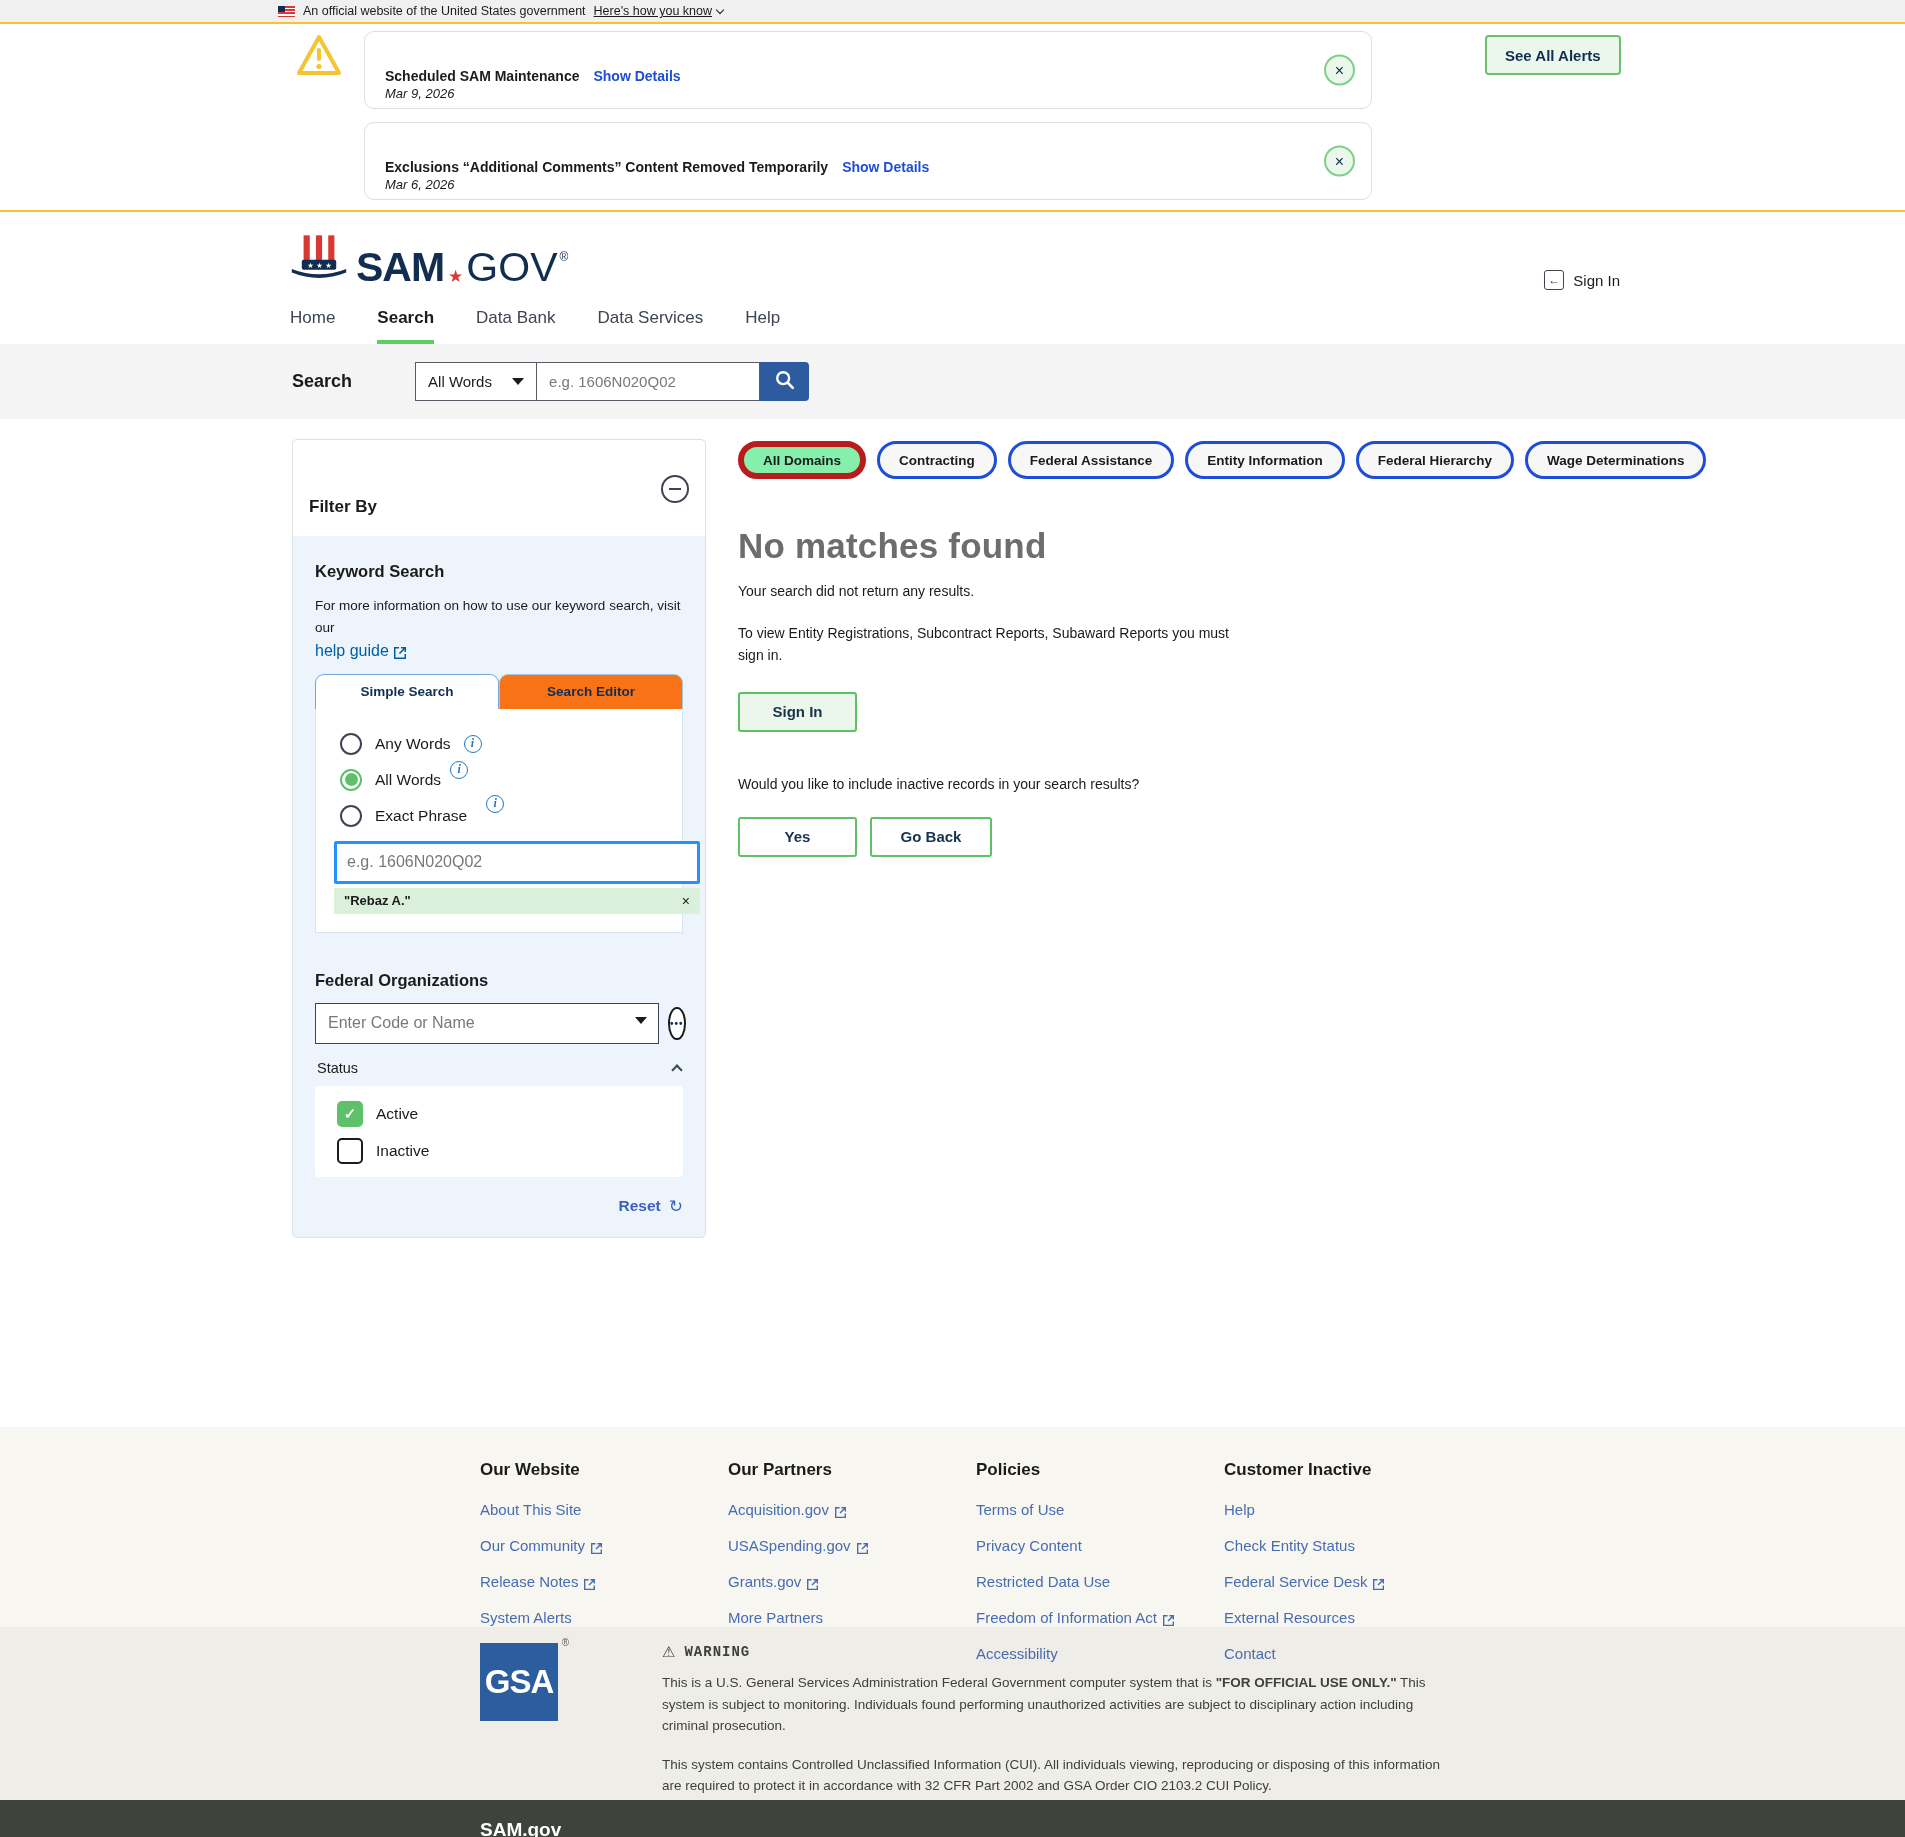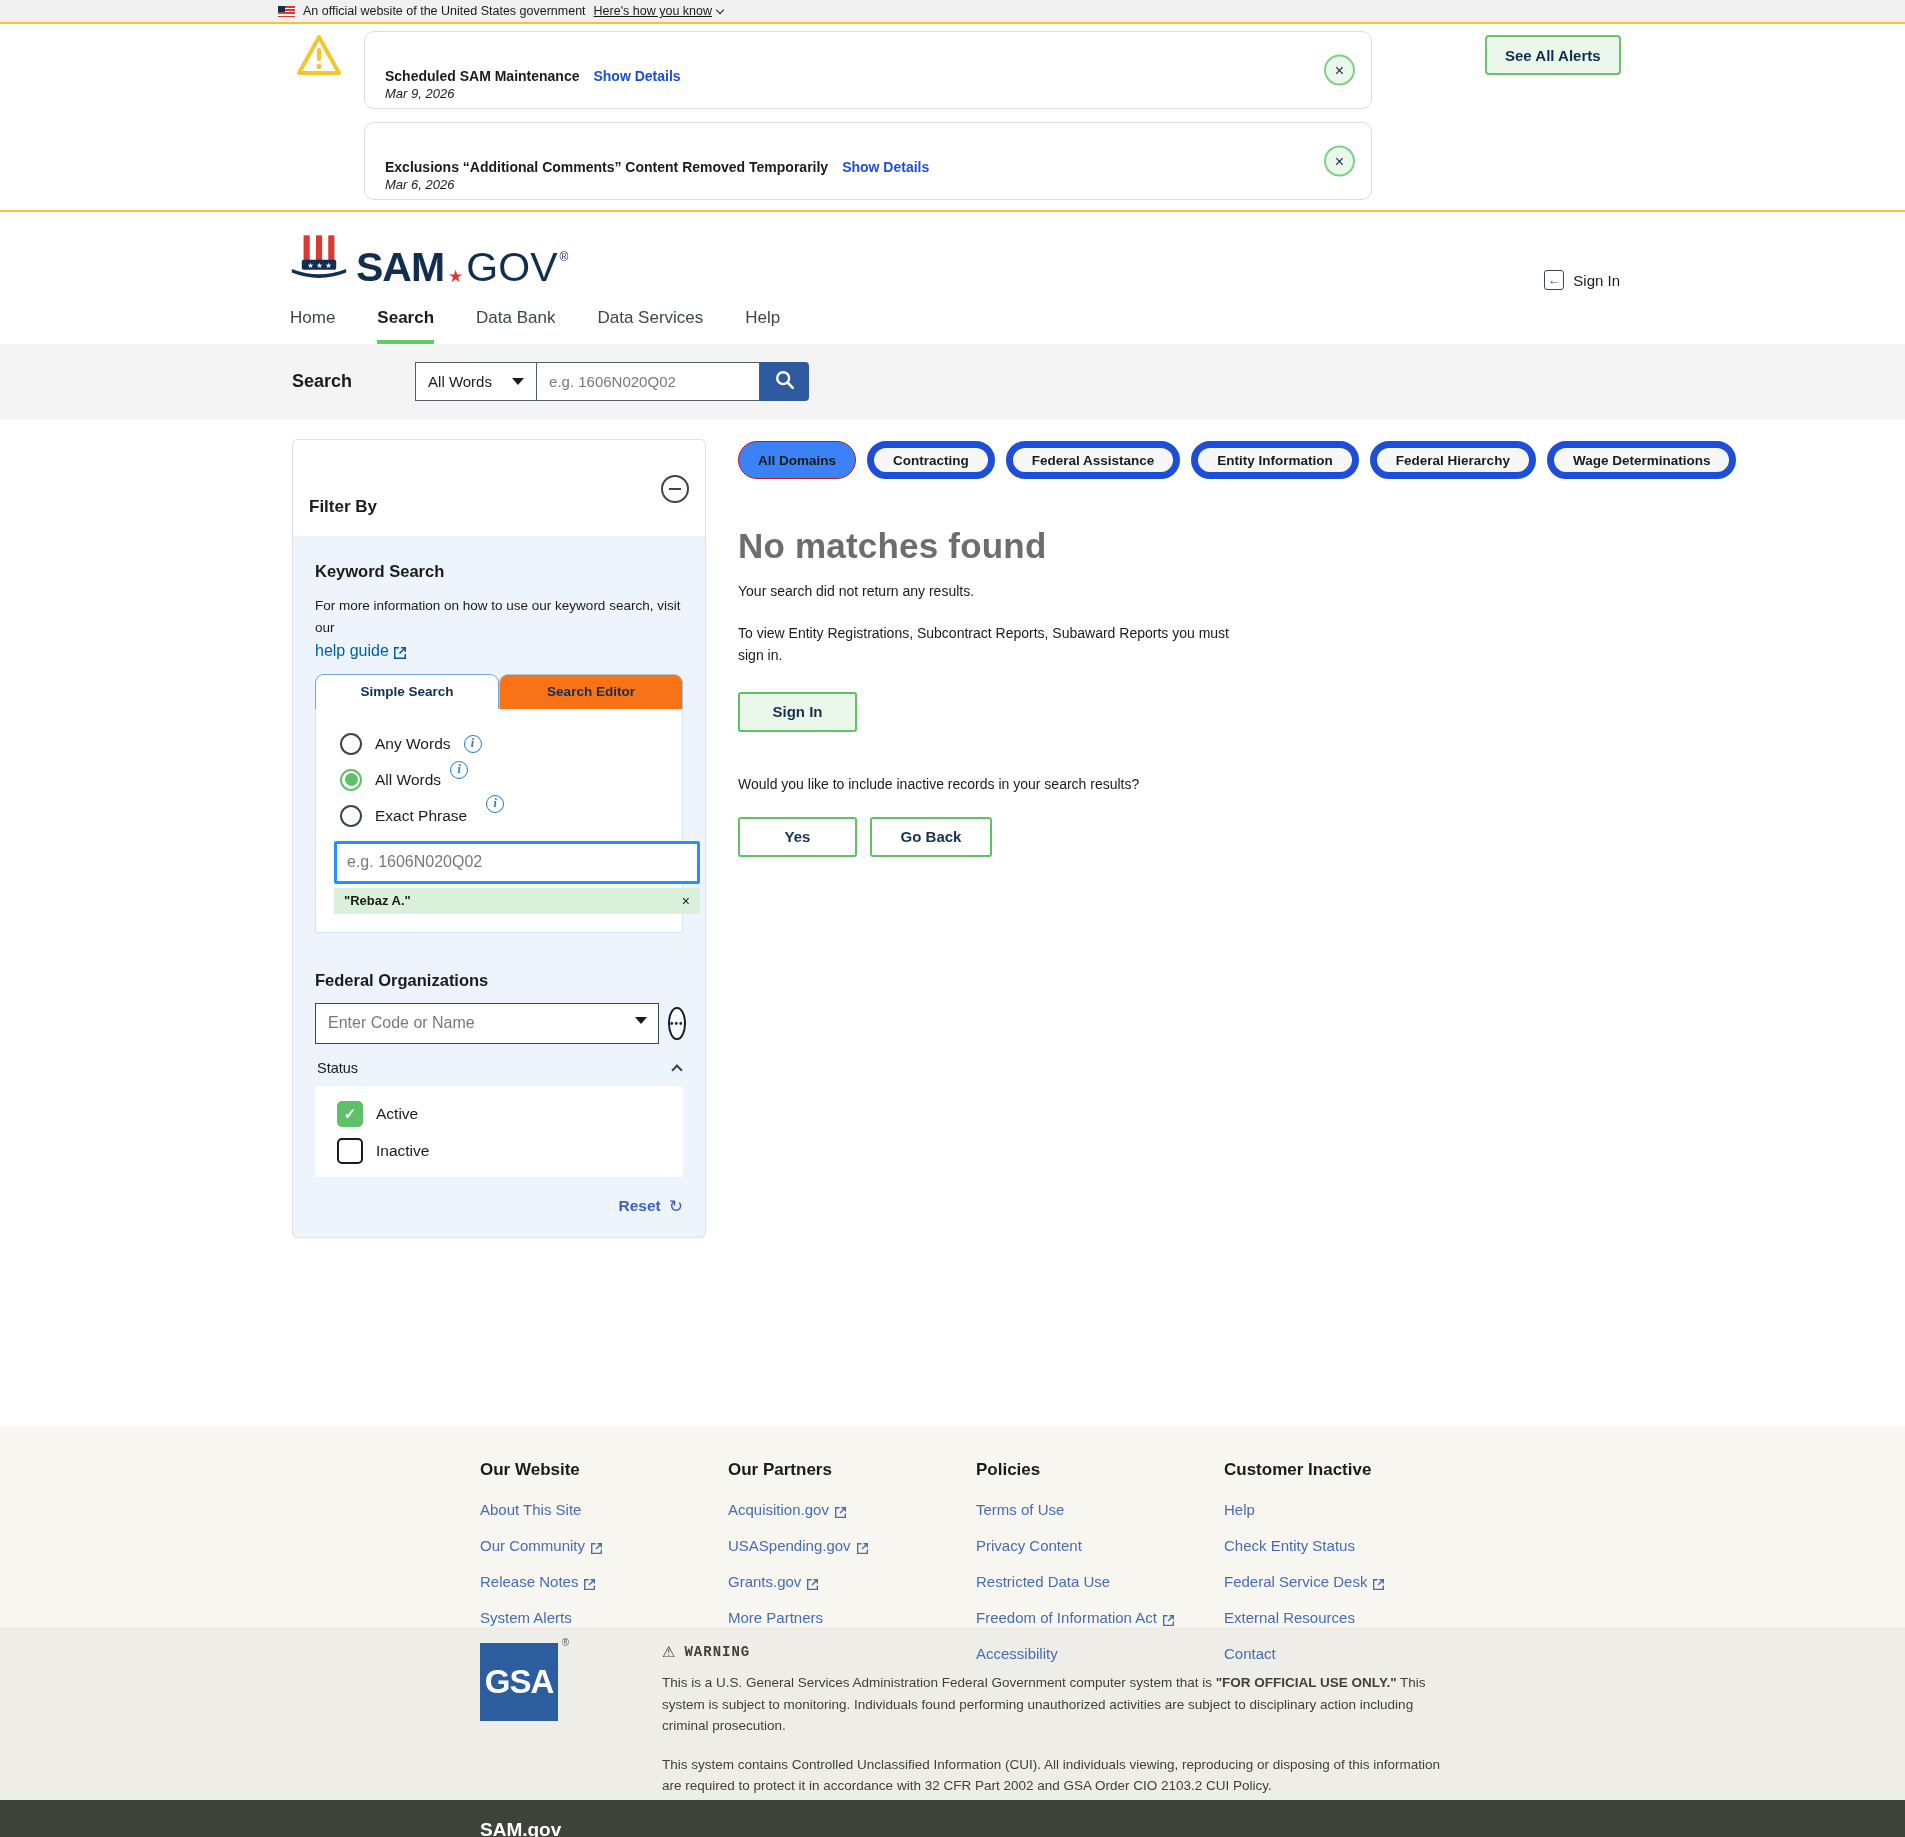--- a/index.html
+++ b/index.html
@@ -120,22 +120,22 @@
   .checkbox.checked { background: #5ec169; color: #fff; font-weight: 700; font-size: 15px; }
   .checkbox.unchecked { background: #fff; border: 2px solid #1b1b1b; }
   .reset-row { display: flex; justify-content: flex-end; align-items: center; gap: 8px; margin-top: 19px; }
   .reset-link { color: #3e5fc1; font-weight: 700; font-size: 15.5px; cursor: pointer; }
   .reset-glyph { color: #3e5fc1; font-size: 17px; cursor: pointer; }
 
   
   .main-col { margin-left: 32px; padding-top: 2px; }
   .pill-row { display: flex; gap: 11px; }
   .pill { height: 38px; border-radius: 20px; display: flex; align-items: center; padding: 0 19px;
-    font-weight: 700; font-size: 13.5px; color: #1b1b1b; background: #f7f7f7; border: 7px solid #1d4ed8; cursor: pointer; }
-  .pill.active { background: #3b82f6; border: 1px solid #b91c1c; }
+    font-weight: 700; font-size: 13.5px; color: #1b1b1b; background: #f7f7f7; border: 3px solid #1d4ed8; cursor: pointer; }
+  .pill.active { background: #86efac; border: 6px solid #b91c1c; }
   .no-match-h1 { margin-top: 47px; font-size: 35px; font-weight: 700; color: #6d6d6d; letter-spacing: 0.2px; }
   .msg-1 { margin-top: 17px; font-size: 14px; }
   .msg-2 { margin-top: 23px; font-size: 14px; line-height: 1.6; max-width: 497px; }
   .sign-in-btn { margin-top: 25px; width: 119px; height: 40px; background: #eaf7ea; border: 2px solid #5fc064;
     border-radius: 3px; font-weight: 700; font-size: 15px; color: #16324f; cursor: pointer; font-family: inherit; display: block; }
   .question { margin-top: 44px; font-size: 14px; }
   .btn-row { margin-top: 25px; display: flex; gap: 13px; }
   .outline-btn { width: 119px; height: 40px; background: #fff; border: 2px solid #5fc064; border-radius: 3px;
     font-weight: 700; font-size: 15px; color: #16324f; cursor: pointer; font-family: inherit; }
 

